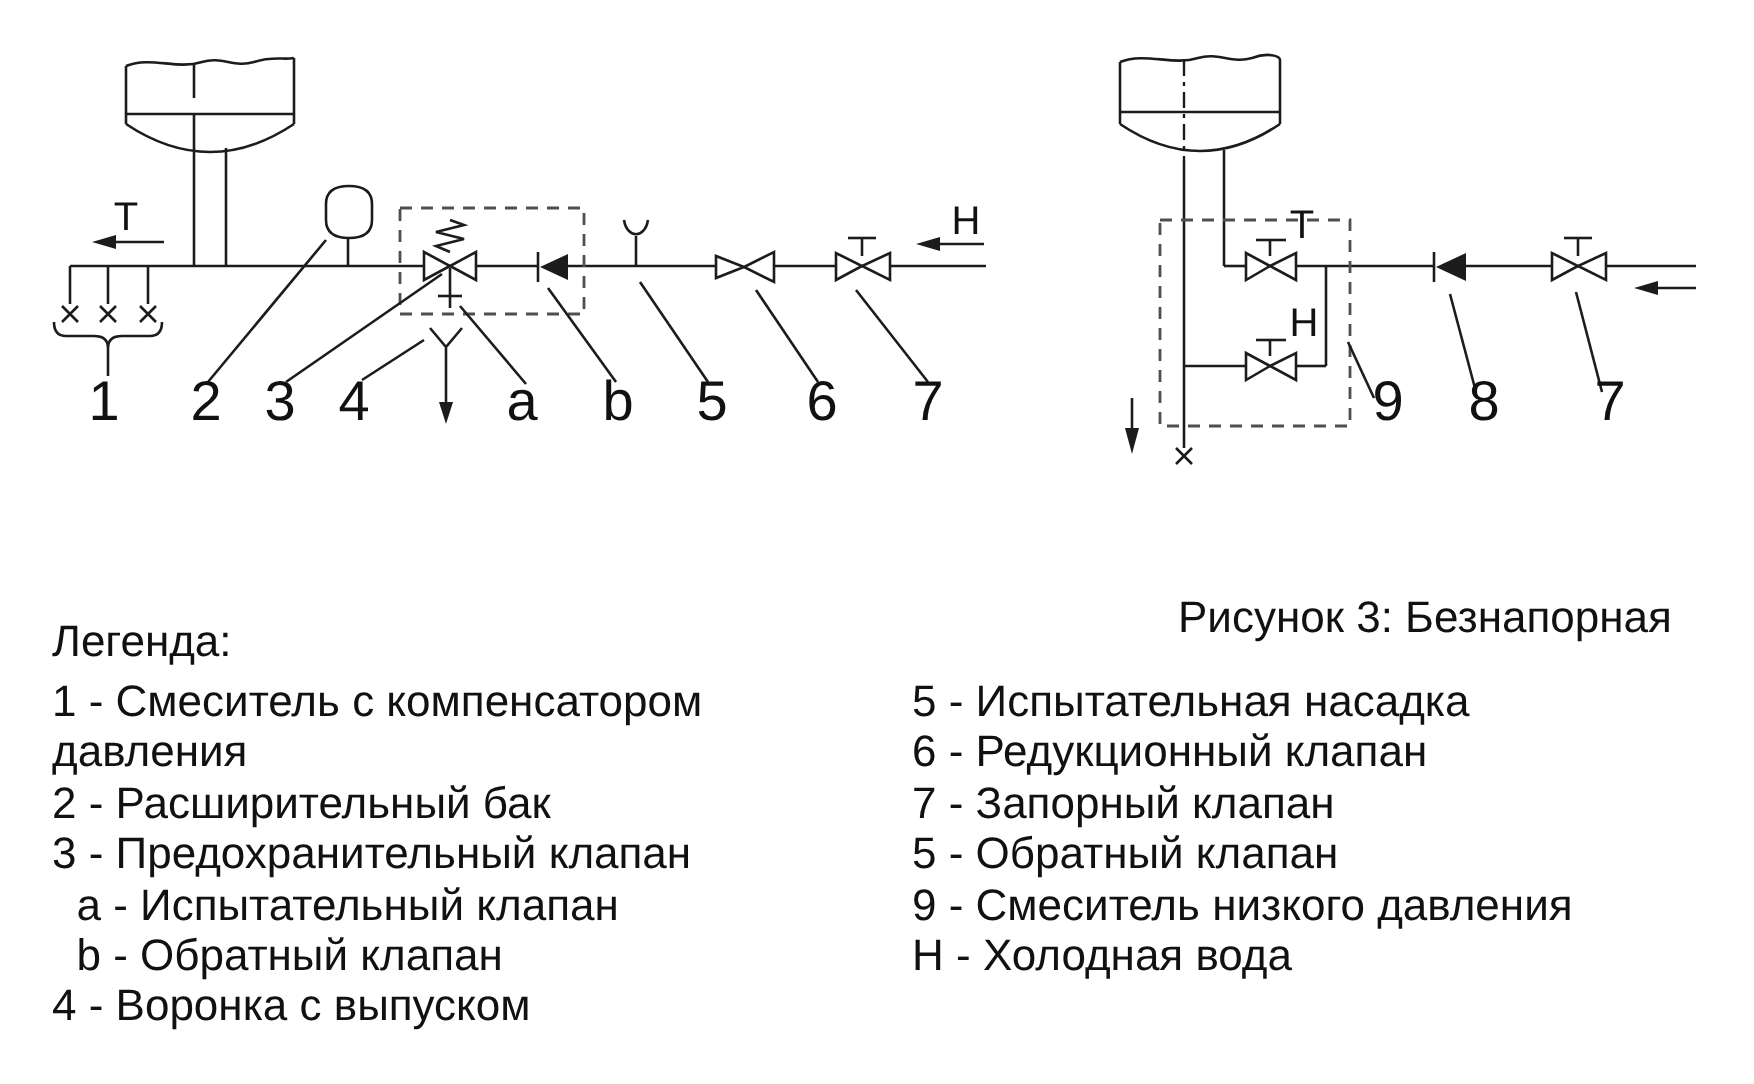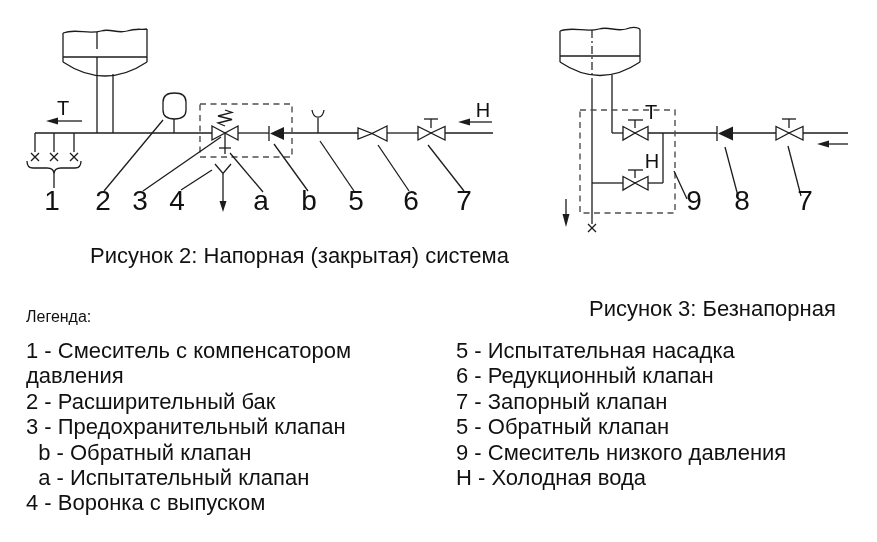--- a/index.html
+++ b/index.html
@@ -6,21 +6,21 @@
   #page{position:relative;width:877px;height:542px;background:#ffffff;overflow:hidden;
         font-family:"Liberation Sans",sans-serif;color:#111;}
   #diagram-svg{position:absolute;left:0;top:0;}
   .ln{stroke:#1c1c1c;stroke-width:1.3;fill:none;stroke-linecap:butt;}
   .fillshape{fill:#1c1c1c;stroke:none;}
   .dashbox{stroke:#4f4f4f;stroke-width:1.4;fill:none;stroke-dasharray:6 4.5;}
   .dashdot{stroke:#1c1c1c;stroke-width:1.2;fill:none;stroke-dasharray:8 3 2 3;}
   .diag-num{font-family:"Liberation Sans",sans-serif;font-size:28px;fill:#111;}
   .diag-letter{font-family:"Liberation Sans",sans-serif;font-size:20px;fill:#111;}
   .caption{position:absolute;font-size:22px;line-height:25px;color:#111;white-space:pre;}
-  .legend-title{position:absolute;left:26px;top:308px;font-size:16px;}
+  .legend-title{position:absolute;left:26px;top:308px;font-size:22px;}
   .legend-col{position:absolute;top:338px;font-size:22px;line-height:25.4px;}
   .legend-col.left{left:26px;}
   .legend-col.right{left:456px;}
   .legend-line{white-space:pre;}
 </style>
 </head>
 <body>
 
 <div id="page">
 
@@ -210,35 +210,34 @@
         <path class="ln" d="M738,196 L725,147"></path>
         <path class="ln" d="M801,196 L788,146"></path>
       </g>
 
       <text class="diag-num" x="694" y="210" text-anchor="middle">9</text>
       <text class="diag-num" x="742" y="210" text-anchor="middle">8</text>
       <text class="diag-num" x="805" y="210" text-anchor="middle">7</text>
     </g>
   </svg>
 
-  <div class="caption" style="left:90px;top:243px;">Рисунок 2: Напорная (закрытая) система</div>
 
   <div class="caption" style="left:589px;top:246px;">
     <div>Рисунок 3: Безнапорная</div>
   </div>
 
   <div class="legend-title">Легенда:</div>
 
   <div class="legend-col left">
     <div class="legend-line">1 - Смеситель с компенсатором</div>
     <div class="legend-line">давления</div>
     <div class="legend-line">2 - Расширительный бак</div>
     <div class="legend-line">3 - Предохранительный клапан</div>
+    <div class="legend-line">  a - Испытательный клапан</div>
     <div class="legend-line">  b - Обратный клапан</div>
-    <div class="legend-line">  a - Испытательный клапан</div>
     <div class="legend-line">4 - Воронка с выпуском</div>
   </div>
 
   <div class="legend-col right">
     <div class="legend-line">5 - Испытательная насадка</div>
     <div class="legend-line">6 - Редукционный клапан</div>
     <div class="legend-line">7 - Запорный клапан</div>
     <div class="legend-line">5 - Обратный клапан</div>
     <div class="legend-line">9 - Смеситель низкого давления</div>
     <div class="legend-line">Н - Холодная вода</div>

